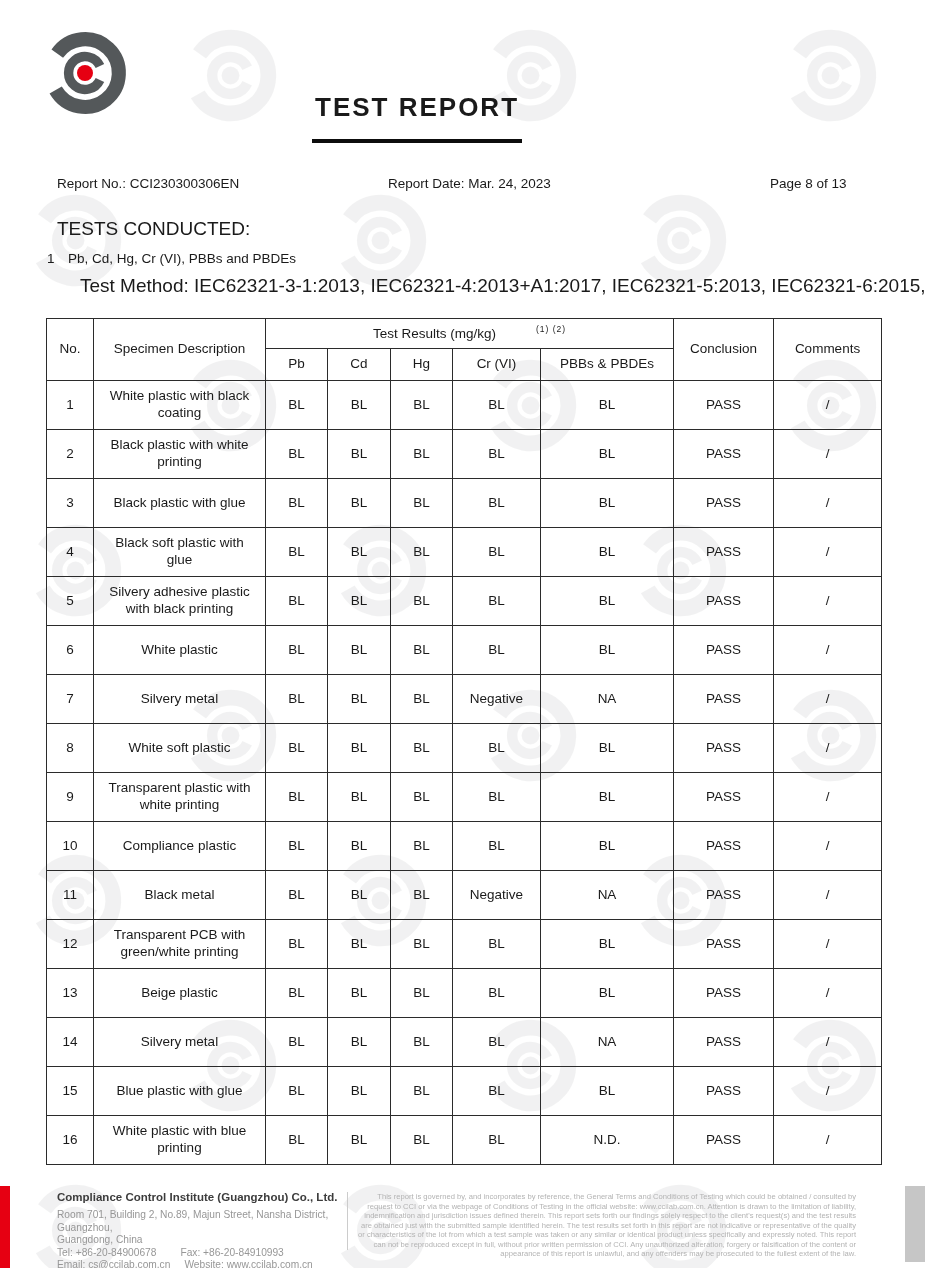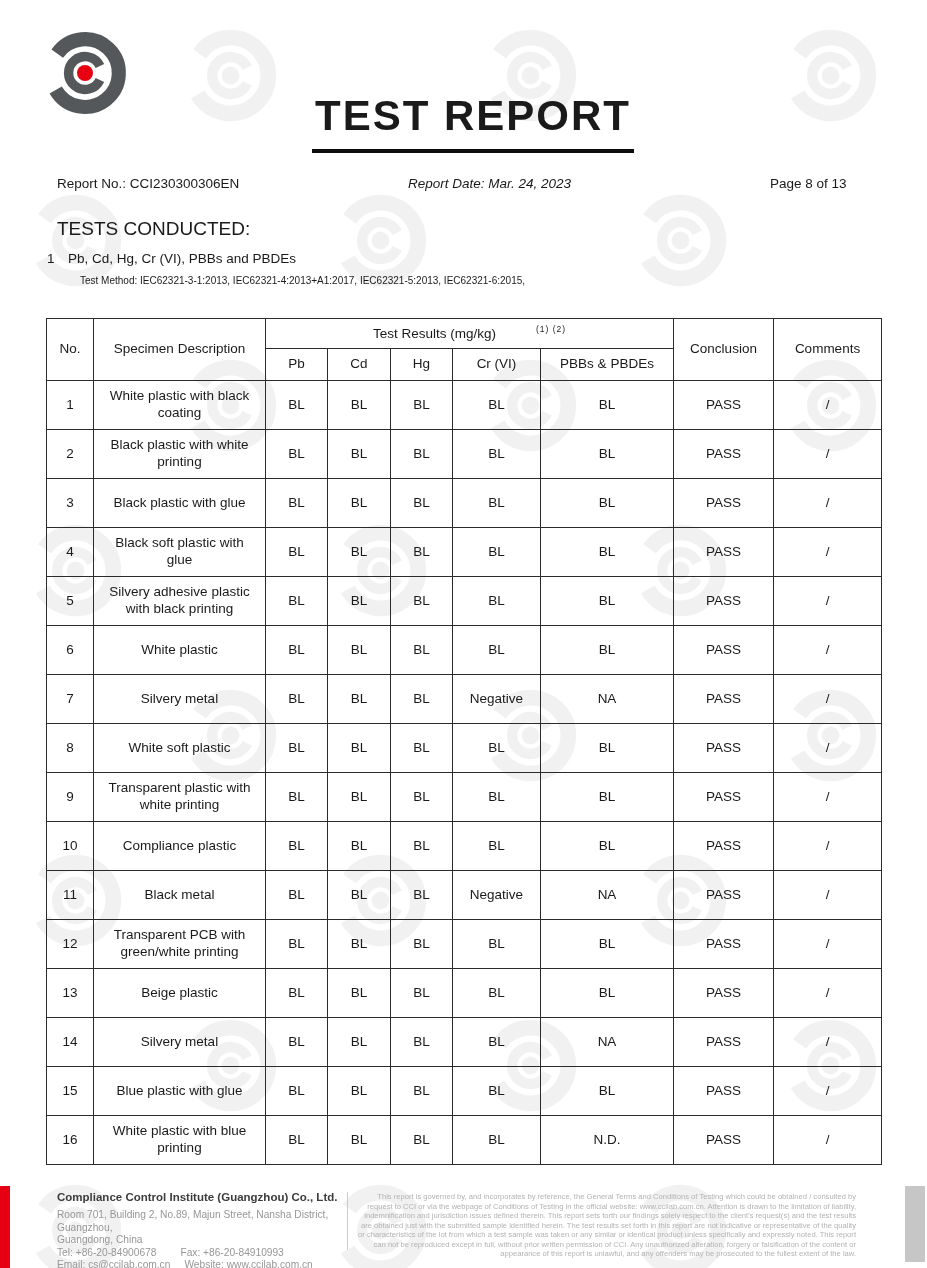--- a/index.html
+++ b/index.html
@@ -9,32 +9,32 @@
     position:relative; width:927px; height:1268px; margin:0 auto;
     background:#ffffff; overflow:hidden;
   }
   
   .wm-layer { position:absolute; inset:0; pointer-events:none; z-index:0; }
   .wm { position:absolute; color:#54585a; opacity:0.075; }
   
   .logo { position:absolute; left:38px; top:26px; width:94px; height:94px; z-index:2; }
   .report-title {
     position:absolute; left:312px; top:92px; z-index:2;
-    font-size:42px; font-weight:bold; letter-spacing:2px;
-    border-bottom:4px solid #0d0d0d; padding:0 3px 9px 3px; white-space:nowrap;
+    font-size:26px; font-weight:bold; letter-spacing:2px;
+    border-bottom:4px solid #0d0d0d; padding:0 3px 16px 3px; white-space:nowrap;
   }
   .meta-row { position:absolute; top:176px; left:0; width:927px; z-index:2; font-size:13.5px; }
   .meta-no   { position:absolute; left:57px;  top:0; white-space:nowrap; }
-  .meta-date { position:absolute; left:408px; top:0; white-space:nowrap;font-style:italic; }
+  .meta-date { position:absolute; left:388px; top:0; white-space:nowrap; }
   .meta-page { position:absolute; left:770px; top:0; white-space:nowrap; }
   
   .tests-heading { position:absolute; left:57px; top:218px; font-size:19px; z-index:2; }
   .test-item { position:absolute; left:47px; top:251px; font-size:13.5px; z-index:2; white-space:nowrap; }
   .test-item .num { display:inline-block; width:21px; }
-  .method-line1 { position:absolute; left:80px;  top:275px; font-size:10px; z-index:2; white-space:nowrap; }
+  .method-line1 { position:absolute; left:80px;  top:275px; font-size:19px; z-index:2; white-space:nowrap; }
   .method-line2 { position:absolute; left:172px; top:299px; font-size:13.5px; z-index:2; white-space:nowrap; }
   
   .results-table {
     position:absolute; left:46px; top:318px; width:835px; z-index:2;
     border-collapse:collapse; table-layout:fixed; font-size:13.5px;
   }
   .results-table th, .results-table td {
     border:1px solid #2b2b2b; text-align:center; vertical-align:middle;
     font-weight:normal; padding:3px 8px; line-height:1.25; background:transparent;
   }

